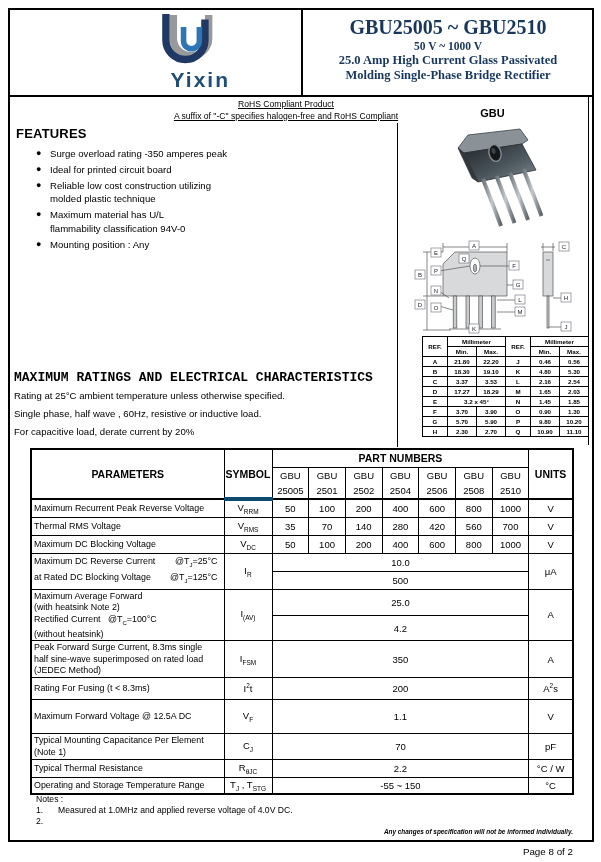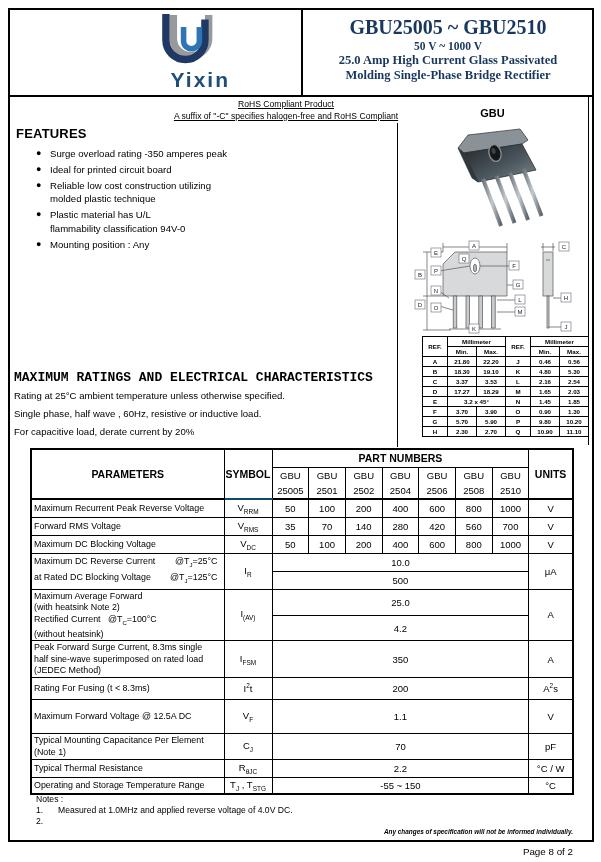--- a/index.html
+++ b/index.html
@@ -105,21 +105,21 @@
     <div class="feat-item">
       <div class="feat-line">
           <span class="bullet">●</span>
           <span>Reliable low cost construction utilizing</span>
         </div>
       <div class="wrapline">molded plastic technique</div>
     </div>
     <div class="feat-item">
       <div class="feat-line">
           <span class="bullet">●</span>
-          <span>Plastic material has U/L</span>
+          <span>Maximum material has U/L</span>
         </div>
       <div class="wrapline">flammability classification 94V-0</div>
     </div>
     <div class="feat-item">
       <div class="feat-line">
           <span class="bullet">●</span>
           <span>Mounting position : Any</span>
         </div>
     </div>
   </div>
@@ -312,21 +312,21 @@
   <table class="abs main" style="border:2px solid #000;">
     <colgroup>
       <col style="width:193px">
         <col style="width:48px">
       <col span="7" style="width:36.7px">
       <col style="width:44px">
     </colgroup>
     <tbody>
         <tr style="height:18px">
       <td class="hcell" rowspan="2" style="border-bottom:2px solid #000">PARAMETERS</td>
-      <td class="hcell" rowspan="2" style="border-bottom:2px solid #0c4a6e">SYMBOL</td>
+      <td class="hcell" rowspan="2" style="border-bottom:4px solid #0c4a6e">SYMBOL</td>
       <td class="hcell" colspan="7">PART NUMBERS</td>
       <td class="hcell" rowspan="2" style="border-bottom:2px solid #000">UNITS</td>
     </tr>
     <tr style="height:32px" class="thickb-row">
           <td class="pcol thickb">
             <div>GBU</div>
             <div>25005</div>
           </td>
           <td class="pcol thickb">
             <div>GBU</div>
@@ -360,21 +360,21 @@
       <td class="val">50</td>
           <td class="val">100</td>
           <td class="val">200</td>
           <td class="val">400</td>
           <td class="val">600</td>
           <td class="val">800</td>
           <td class="val">1000</td>
       <td class="unit"><span>V</span></td>
     </tr>
     <tr style="height:18px">
-      <td class="param">Forward RMS Voltage</td>
+      <td class="param">Thermal RMS Voltage</td>
       <td class="sym"><span>V</span><sub>RMS</sub></td>
       <td class="val">35</td>
           <td class="val">70</td>
           <td class="val">140</td>
           <td class="val">280</td>
           <td class="val">420</td>
           <td class="val">560</td>
           <td class="val">700</td>
       <td class="unit"><span>V</span></td>
     </tr>

